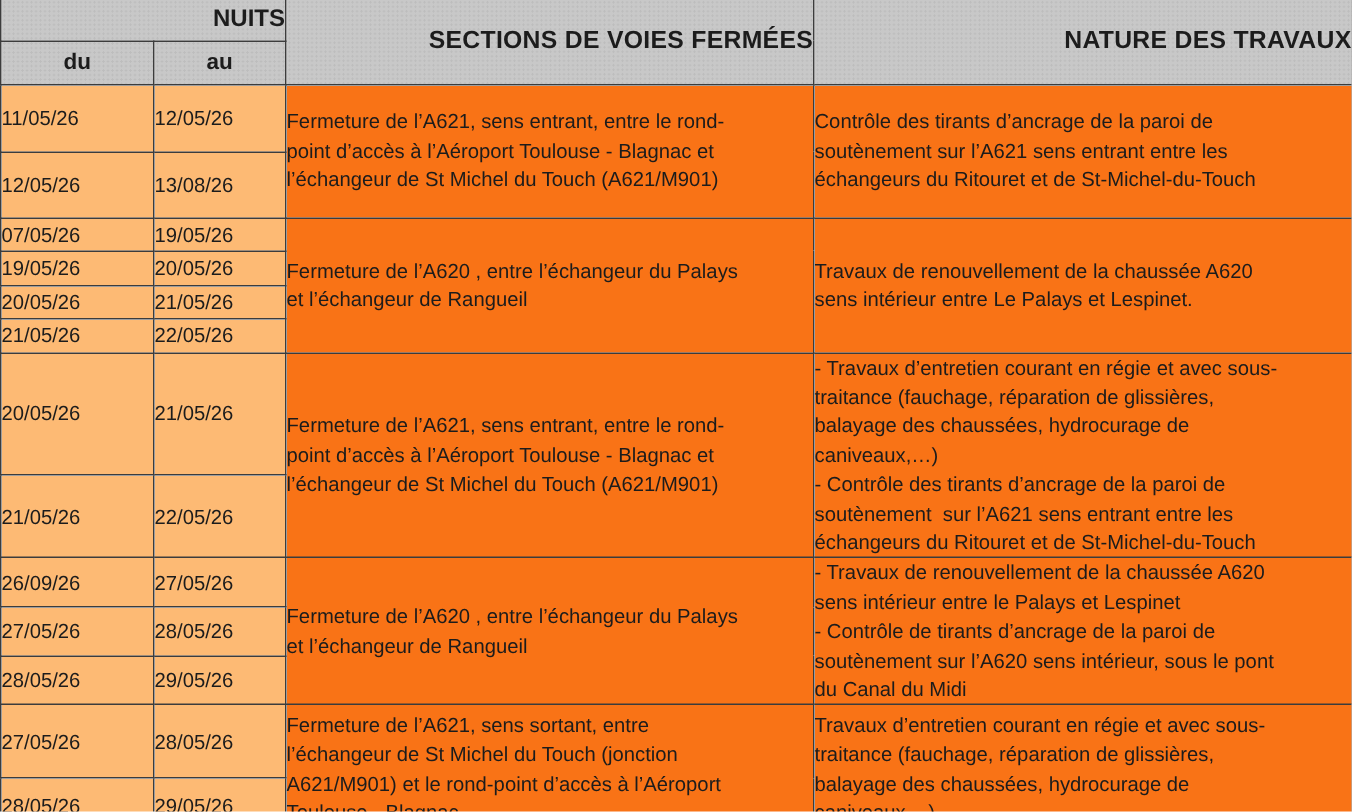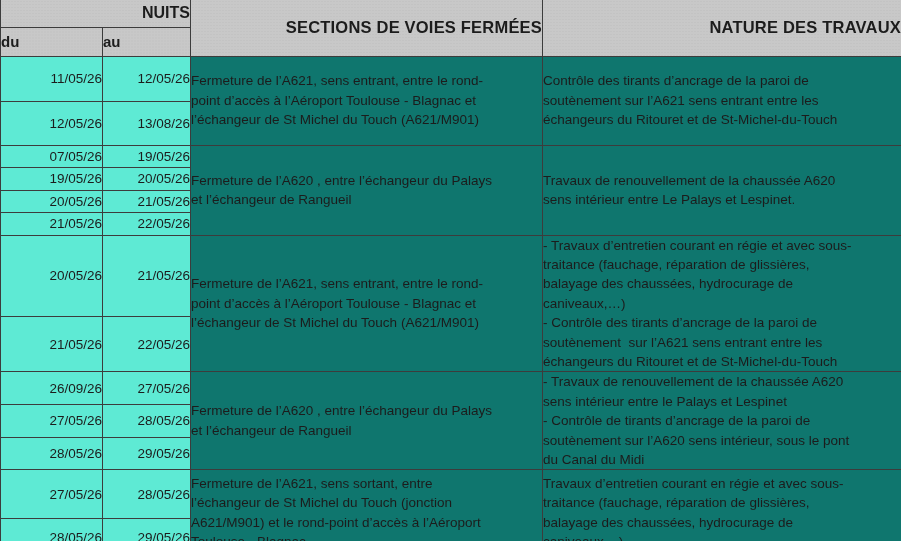--- a/index.html
+++ b/index.html
@@ -44,37 +44,37 @@
   }
   th.h-nuits {
     font-weight: bold;
     font-size: 16px;
     text-align: right;
     vertical-align: middle;
   }
   th.h-sub {
     font-weight: bold;
     font-size: 15px;
-    text-align: left;
+    text-align: center;
     vertical-align: middle;
   }
   td.date {
-    text-align: right;
+    text-align: left;
     vertical-align: middle;
     font-size: 13.5px;
-    background: #5eead4;
+    background: #fdba74;
   }
   td.txt {
     vertical-align: middle;
     text-align: left;
     font-size: 13.5px;
     line-height: 19.4px;
     padding: 2px 3px 2px 5px;
     white-space: pre-wrap;
-    background: #0f766e;
+    background: #f97316;
   }
 </style>
 </head>
 <body>
 
 <table class="roadworks">
   <colgroup>
     <col style="width:102px">
     <col style="width:88px">
     <col style="width:352px">

